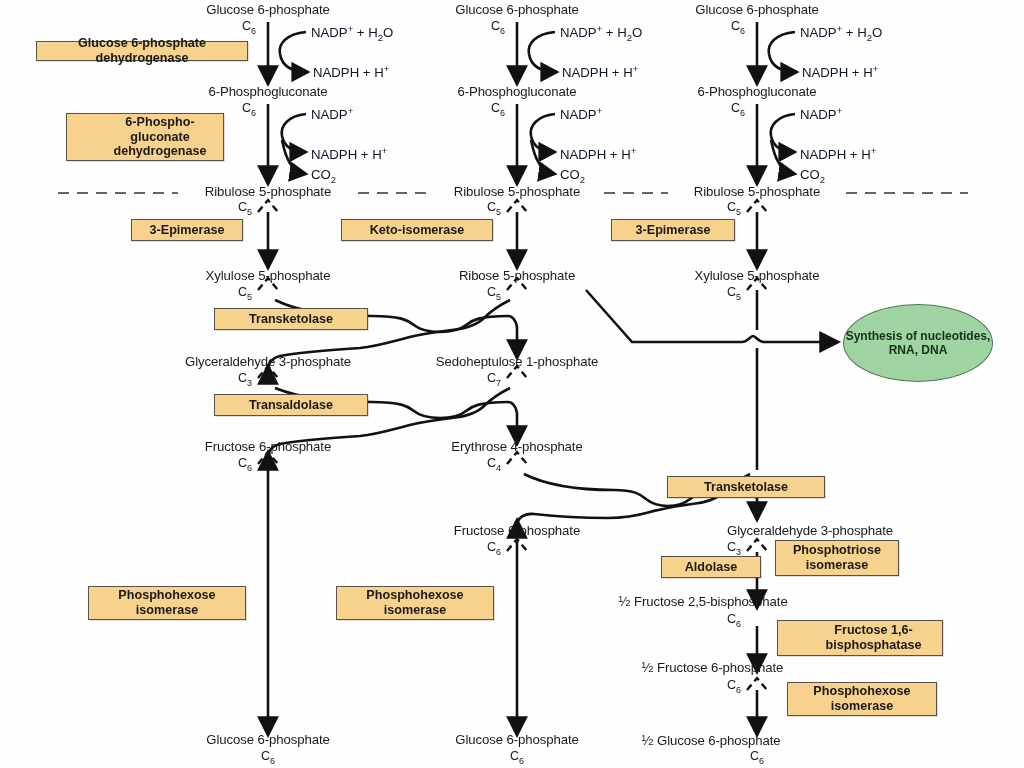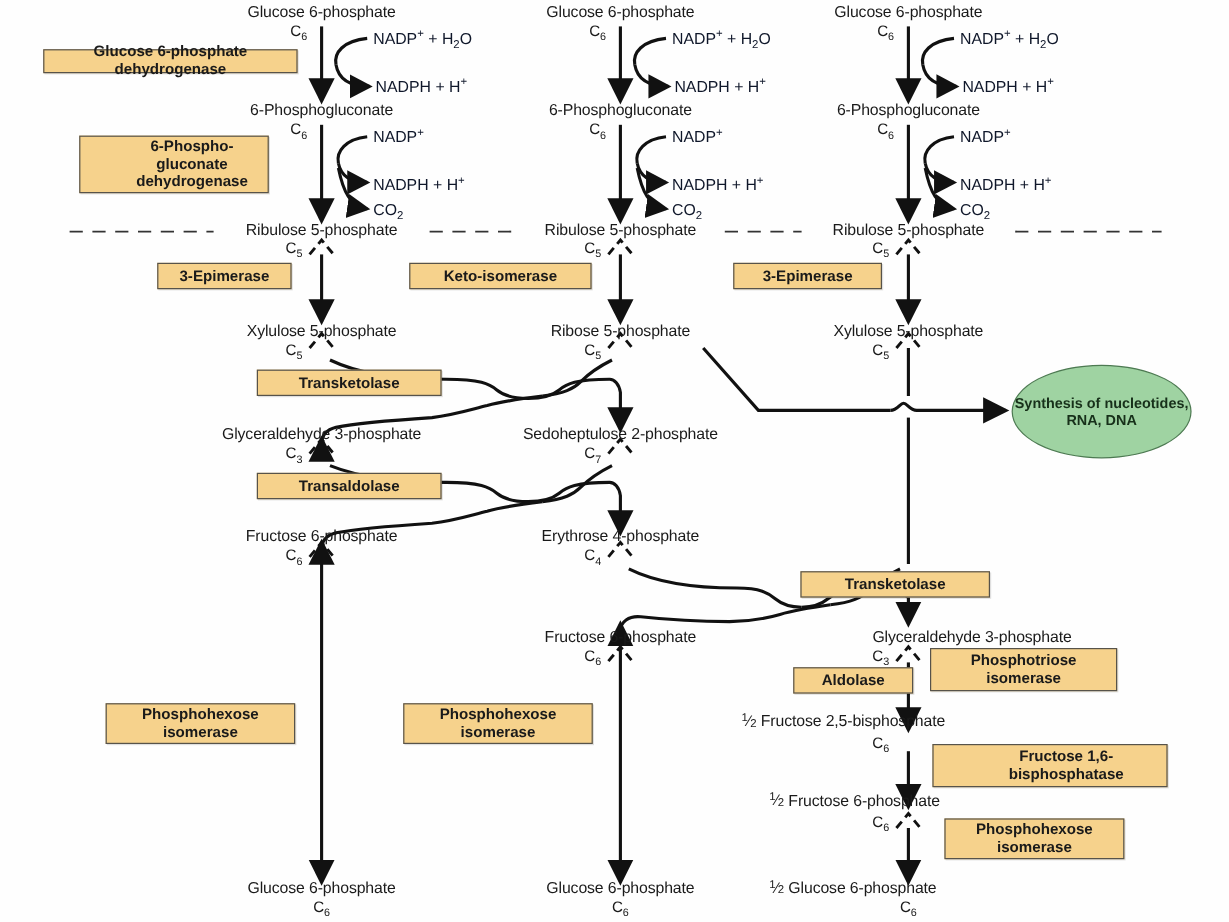--- a/index.html
+++ b/index.html
@@ -206,21 +206,21 @@
 
   <div class="lbl ctr" style="left:517px;top:85px;">6-Phosphogluconate</div>
   <div class="cnum" style="left:498px;top:101px;">C<sub>6</sub></div>
 
   <div class="lbl ctr" style="left:517px;top:185px;">Ribulose 5-phosphate</div>
   <div class="cnum" style="left:494px;top:200px;">C<sub>5</sub></div>
 
   <div class="lbl ctr" style="left:517px;top:269px;">Ribose 5-phosphate</div>
   <div class="cnum" style="left:494px;top:285px;">C<sub>5</sub></div>
 
-  <div class="lbl ctr" style="left:517px;top:355px;">Sedoheptulose 2-phosphate</div>
+  <div class="lbl ctr" style="left:517px;top:355px;">Sedoheptulose 1-phosphate</div>
   <div class="cnum" style="left:494px;top:371px;">C<sub>7</sub></div>
 
   <div class="lbl ctr" style="left:517px;top:440px;">Erythrose 4-phosphate</div>
   <div class="cnum" style="left:494px;top:456px;">C<sub>4</sub></div>
 
   <div class="lbl ctr" style="left:517px;top:524px;">Fructose 6-phosphate</div>
   <div class="cnum" style="left:494px;top:540px;">C<sub>6</sub></div>
 
   <div class="lbl ctr" style="left:517px;top:733px;">Glucose 6-phosphate</div>
   <div class="cnum" style="left:517px;top:749px;">C<sub>6</sub></div>
@@ -278,23 +278,23 @@
   <div class="ebox" style="left:611px;top:219px;width:124px;height:22px;">3-Epimerase</div>
 
   <div class="ebox" style="left:214px;top:308px;width:154px;height:22px;">Transketolase</div>
 
   <div class="ebox" style="left:214px;top:394px;width:154px;height:22px;">Transaldolase</div>
 
   <div class="ebox" style="left:667px;top:476px;width:158px;height:22px;">Transketolase</div>
 
   <div class="ebox" style="left:637px;top:556px;width:100px;height:22px;margin-left:24px;">Aldolase</div>
 
-  <div class="ebox" style="left:775px;top:540px;width:156px;height:36px;">Phosphotriose isomerase</div>
-
-  <div class="ebox" style="left:777px;top:620px;width:196px;height:36px;padding-left:31px;">Fructose 1,6-bisphosphatase</div>
+  <div class="ebox" style="left:775px;top:540px;width:124px;height:36px;">Phosphotriose isomerase</div>
+
+  <div class="ebox" style="left:777px;top:620px;width:166px;height:36px;padding-left:31px;">Fructose 1,6-bisphosphatase</div>
 
   <div class="ebox" style="left:787px;top:682px;width:150px;height:34px;">Phosphohexose isomerase</div>
 
   <div class="ebox" style="left:88px;top:586px;width:158px;height:34px;">Phosphohexose isomerase</div>
 
   <div class="ebox" style="left:336px;top:586px;width:158px;height:34px;">Phosphohexose isomerase</div>
 
   <div class="ell" style="left:843px;top:304px;width:150px;height:78px;">
     <span>Synthesis of nucleotides, RNA, DNA</span>
   </div>

